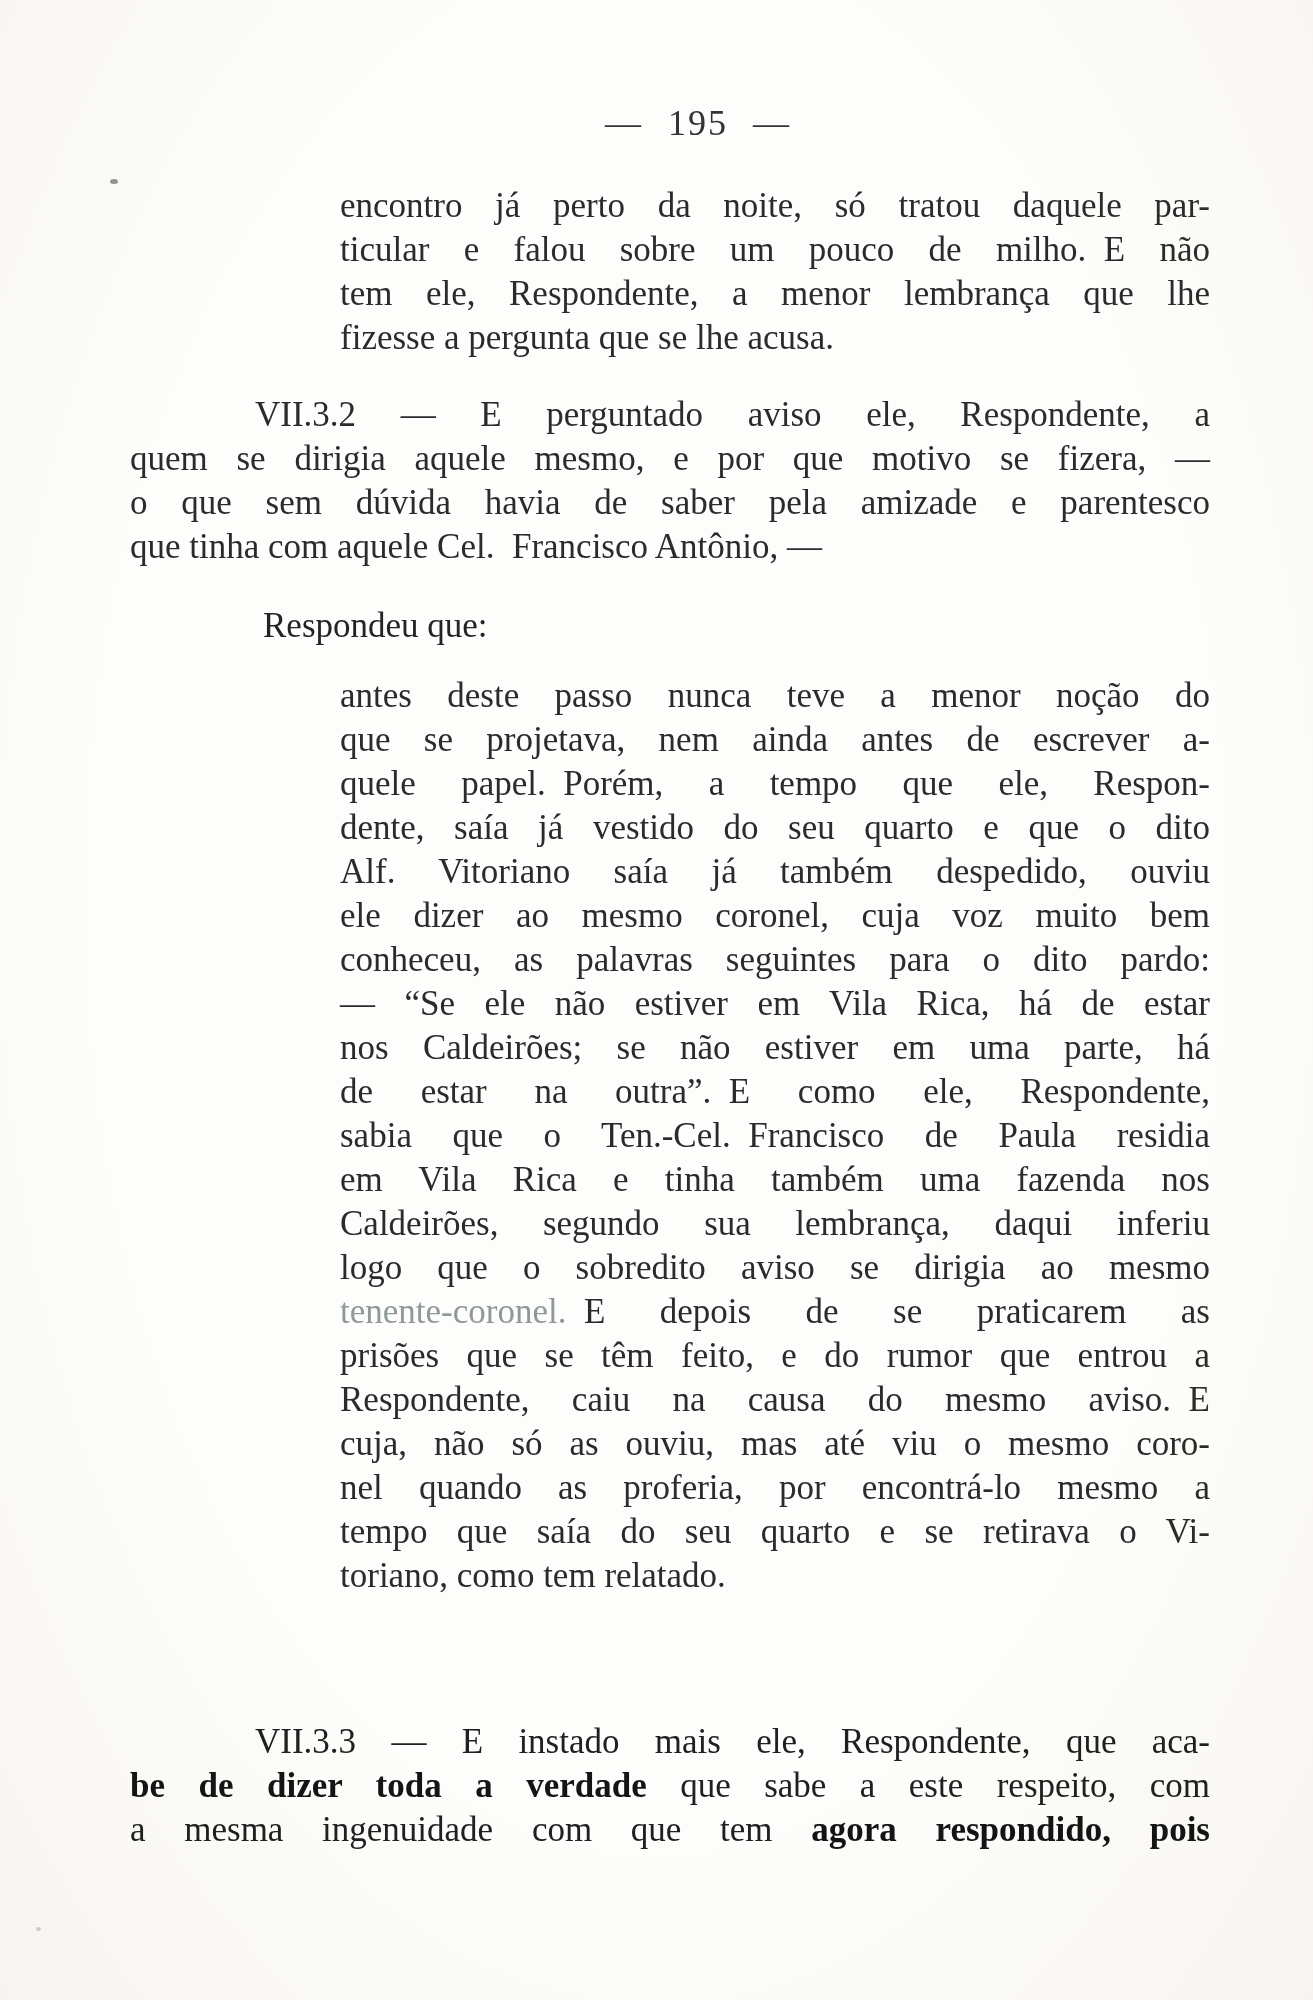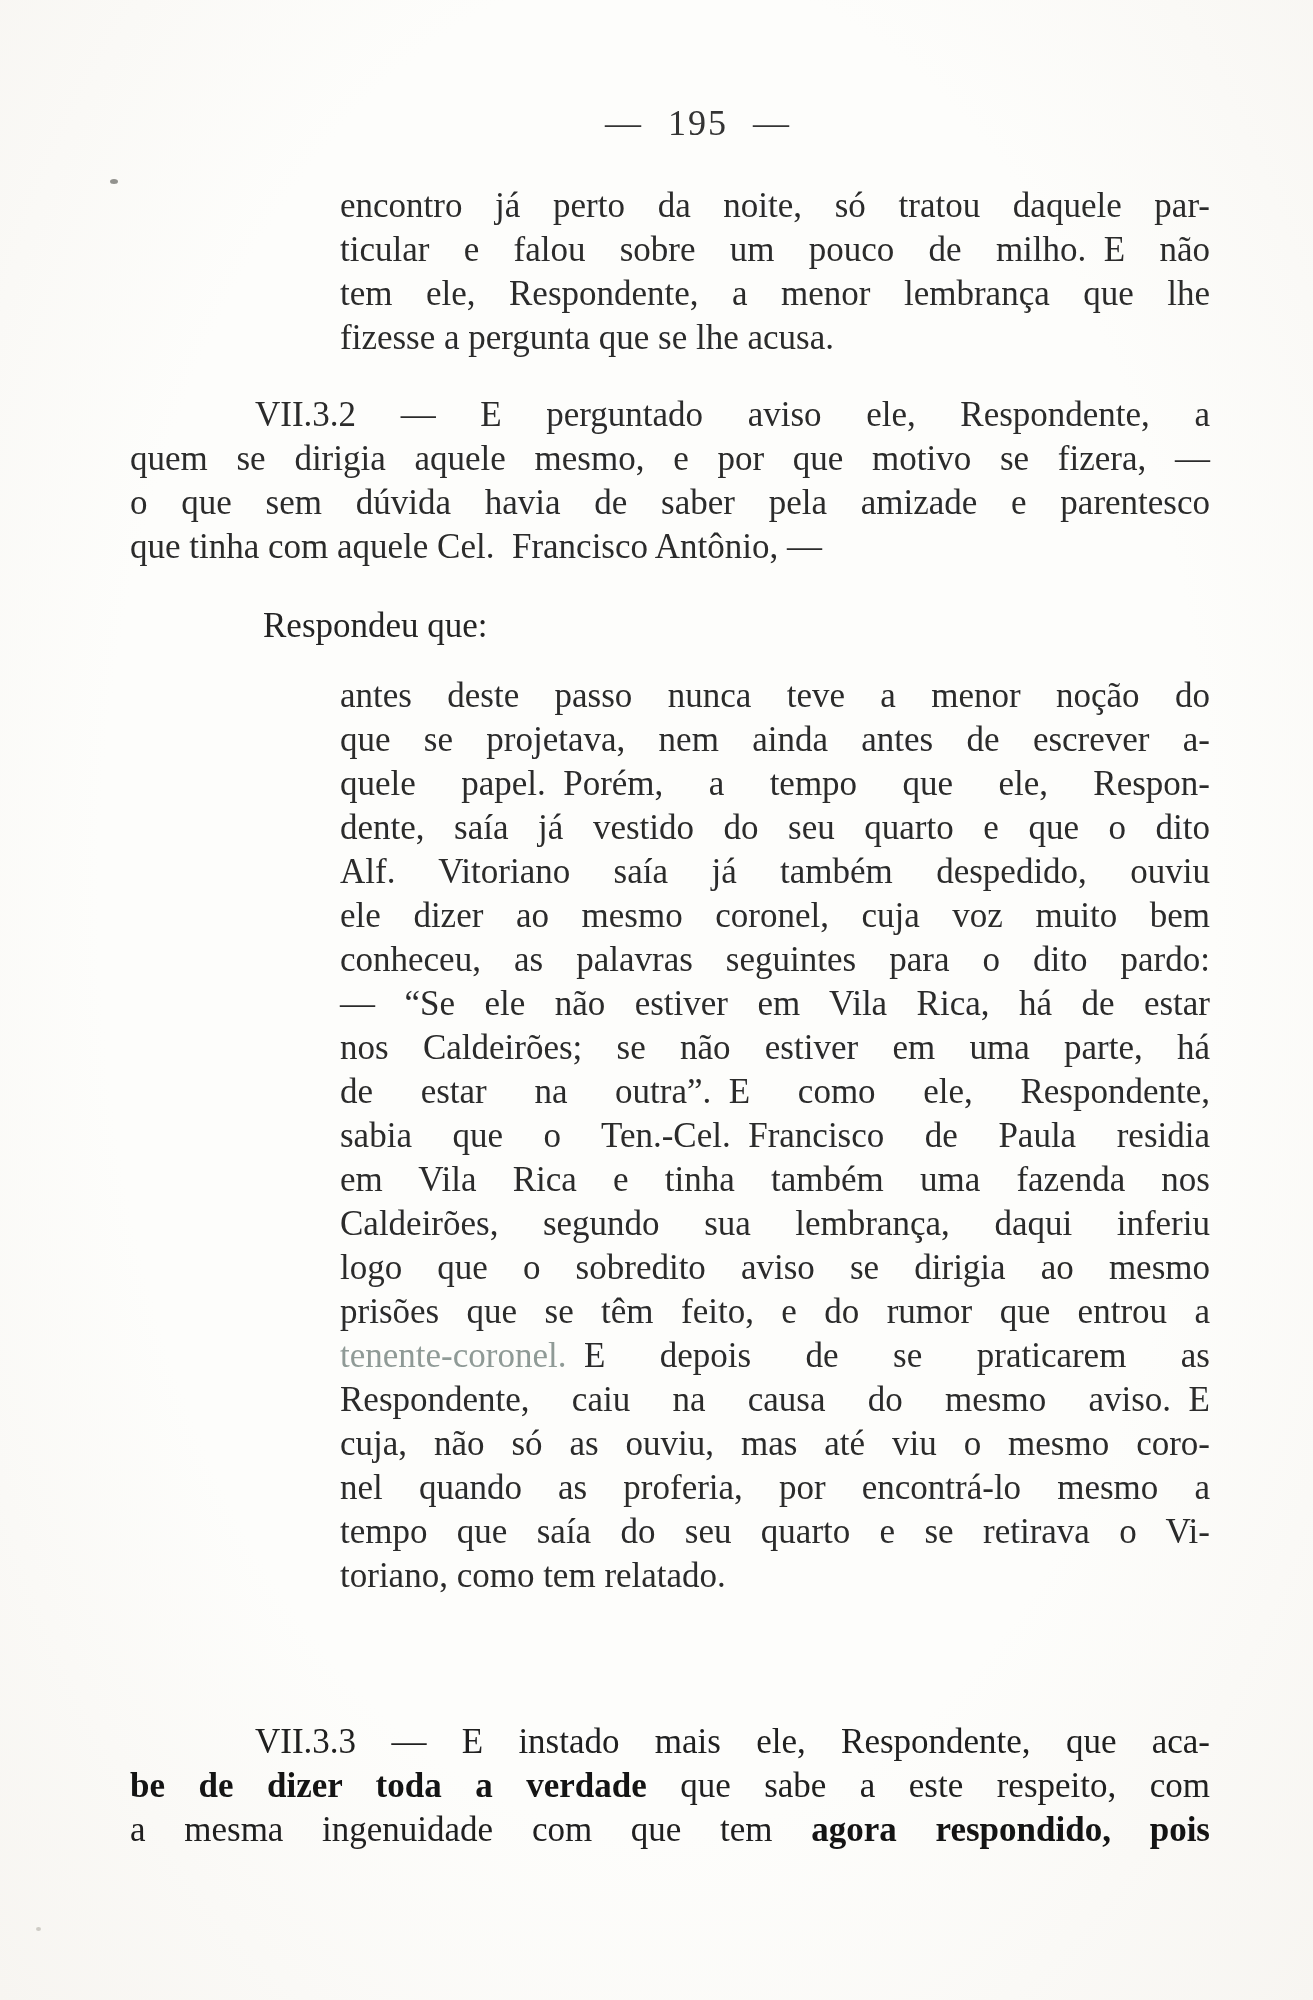--- a/index.html
+++ b/index.html
@@ -70,22 +70,22 @@
       <div class="line j"><span class="seg-normal">Alf. Vitoriano saía já também despedido, ouviu</span></div>
       <div class="line j"><span class="seg-normal">ele dizer ao mesmo coronel, cuja voz muito bem</span></div>
       <div class="line j"><span class="seg-normal">conheceu, as palavras seguintes para o dito pardo:</span></div>
       <div class="line j"><span class="seg-normal">— “Se ele não estiver em Vila Rica, há de estar</span></div>
       <div class="line j"><span class="seg-normal">nos Caldeirões; se não estiver em uma parte, há</span></div>
       <div class="line j"><span class="seg-normal">de estar na outra”. E como ele, Respondente,</span></div>
       <div class="line j"><span class="seg-normal">sabia que o Ten.-Cel. Francisco de Paula residia</span></div>
       <div class="line j"><span class="seg-normal">em Vila Rica e tinha também uma fazenda nos</span></div>
       <div class="line j"><span class="seg-normal">Caldeirões, segundo sua lembrança, daqui inferiu</span></div>
       <div class="line j"><span class="seg-normal">logo que o sobredito aviso se dirigia ao mesmo</span></div>
+      <div class="line j"><span class="seg-light">tenente-coronel.</span><span class="seg-normal"> E depois de se praticarem as</span></div>
       <div class="line j"><span class="seg-normal">prisões que se têm feito, e do rumor que entrou a</span></div>
-      <div class="line j"><span class="seg-light">tenente-coronel.</span><span class="seg-normal"> E depois de se praticarem as</span></div>
       <div class="line j"><span class="seg-normal">Respondente, caiu na causa do mesmo aviso. E</span></div>
       <div class="line j"><span class="seg-normal">cuja, não só as ouviu, mas até viu o mesmo coro-</span></div>
       <div class="line j"><span class="seg-normal">nel quando as proferia, por encontrá-lo mesmo a</span></div>
       <div class="line j"><span class="seg-normal">tempo que saía do seu quarto e se retirava o Vi-</span></div>
       <div class="line"><span class="seg-normal">toriano, como tem relatado.</span></div>
     </section>
 
   <section class="para b5">
       <div class="line j"><span class="seg-normal">VII.3.3 — E instado mais ele, Respondente, que aca-</span></div>
       <div class="line j"><span class="seg-bold">be de dizer toda a verdade</span><span class="seg-normal"> que sabe a este respeito, com</span></div>

